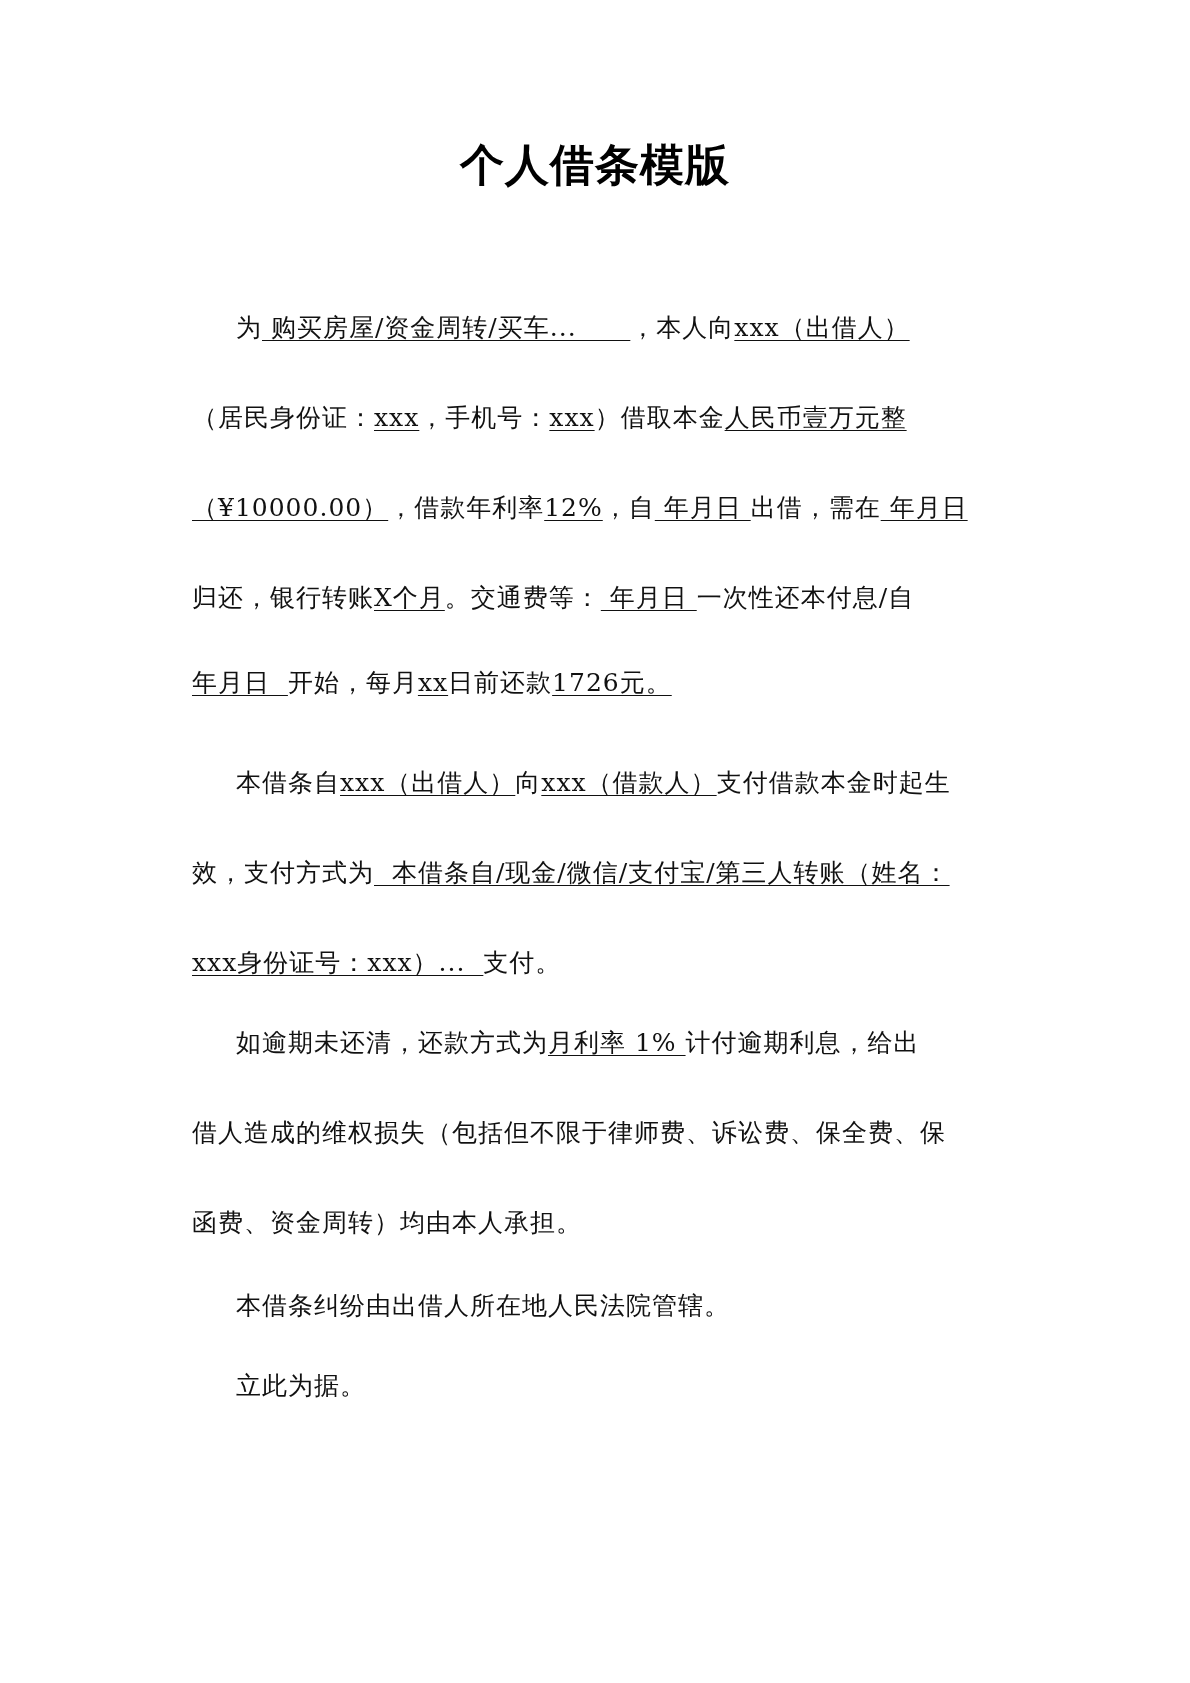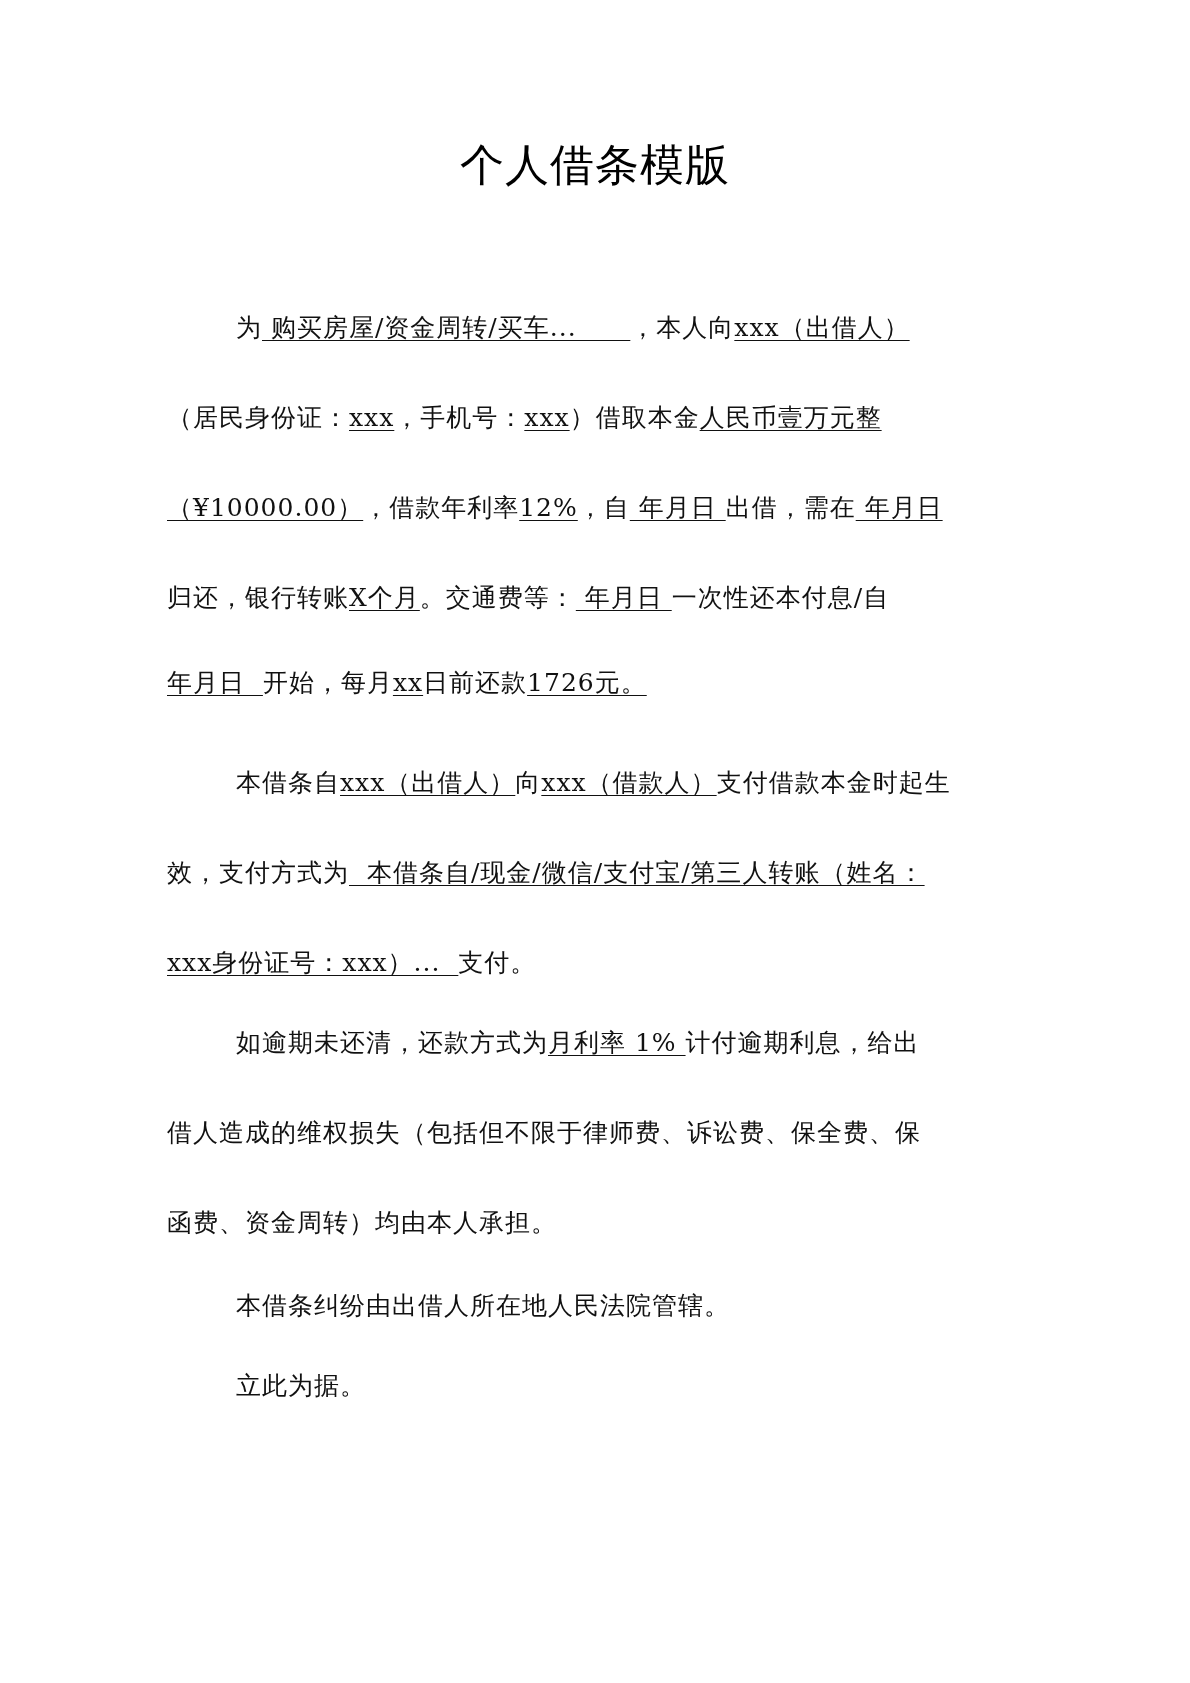--- a/index.html
+++ b/index.html
@@ -1,21 +1,21 @@
 <!DOCTYPE html>
 <html><head>
 <meta charset="utf-8">
 <style>
   html, body { margin: 0; padding: 0; background: #ffffff; }
   body { width: 1190px; height: 1683px; position: relative; overflow: hidden;
          font-family: "DejaVu Serif", "Liberation Serif", serif; color: #111; }
   .title { position: absolute; left: 0; width: 1190px; top: 136px; text-align: center;
-           font-family: "DejaVu Sans", "Liberation Sans", sans-serif; font-weight: normal;
+           font-family: "DejaVu Sans", "Liberation Sans", sans-serif; font-weight: bold;
            font-size: 44px; letter-spacing: 1px; color: #000; }
-  .line { position: absolute; left: 167px; width: 840px; font-size: 25px; white-space: nowrap;
+  .line { position: absolute; left: 192px; width: 840px; font-size: 25px; white-space: nowrap;
           letter-spacing: 1px; line-height: 32px; }
   .indent { left: 236px; }
   u, .u { text-decoration: underline; text-underline-offset: 4px; text-decoration-thickness: 1px; text-align: center; }
 </style>
 </head>
 <body>
 
 <div>
   <div class="title">个人借条模版</div>
 

